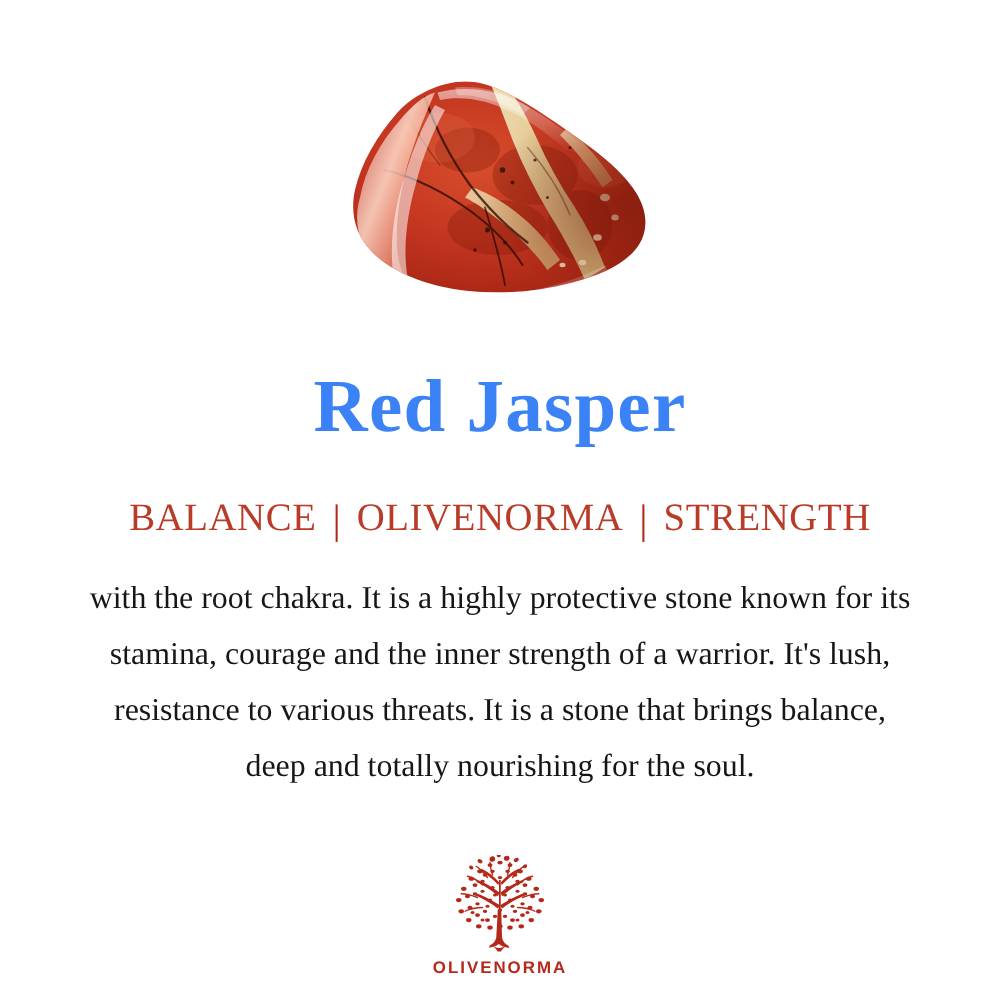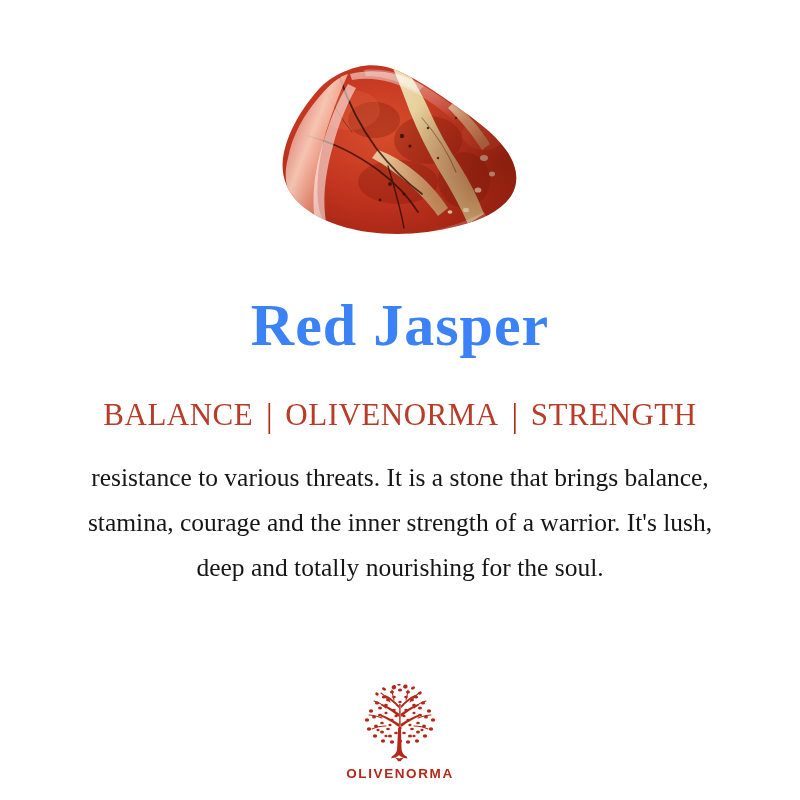--- a/index.html
+++ b/index.html
@@ -228,22 +228,23 @@
 
   <div class="subtitle">
     <span class="word">BALANCE</span>
     <span class="sep">|</span>
     <span class="word">OLIVENORMA</span>
     <span class="sep">|</span>
     <span class="word">STRENGTH</span>
   </div>
 
   <div class="body-text">
+    <span class="ln">with the root chakra. It is a highly protective stone known for its</span>
+    <span class="ln">stamina, courage and the inner strength of a warrior. It's lush,</span>
     <span class="ln">resistance to various threats. It is a stone that brings balance,</span>
-    <span class="ln">stamina, courage and the inner strength of a warrior. It's lush,</span>
     <span class="ln">deep and totally nourishing for the soul.</span>
   </div>
 
   <div class="logo">
     <svg class="logo-tree" viewBox="0 0 88 80" xmlns="http://www.w3.org/2000/svg">
       <g fill="#b4281a">
 
         <path d="M42.2 44 L41.0 66 C40.4 69 38.6 71 35.8 72.4 L35.2 74.2
                  C39.0 73.6 41.6 72.6 43.0 71.2 C44.6 72.8 47.4 73.8 51.4 74.4
                  L50.8 72.6 C48.0 71.2 46.2 69 45.6 66 L45.0 44 Z"></path>

